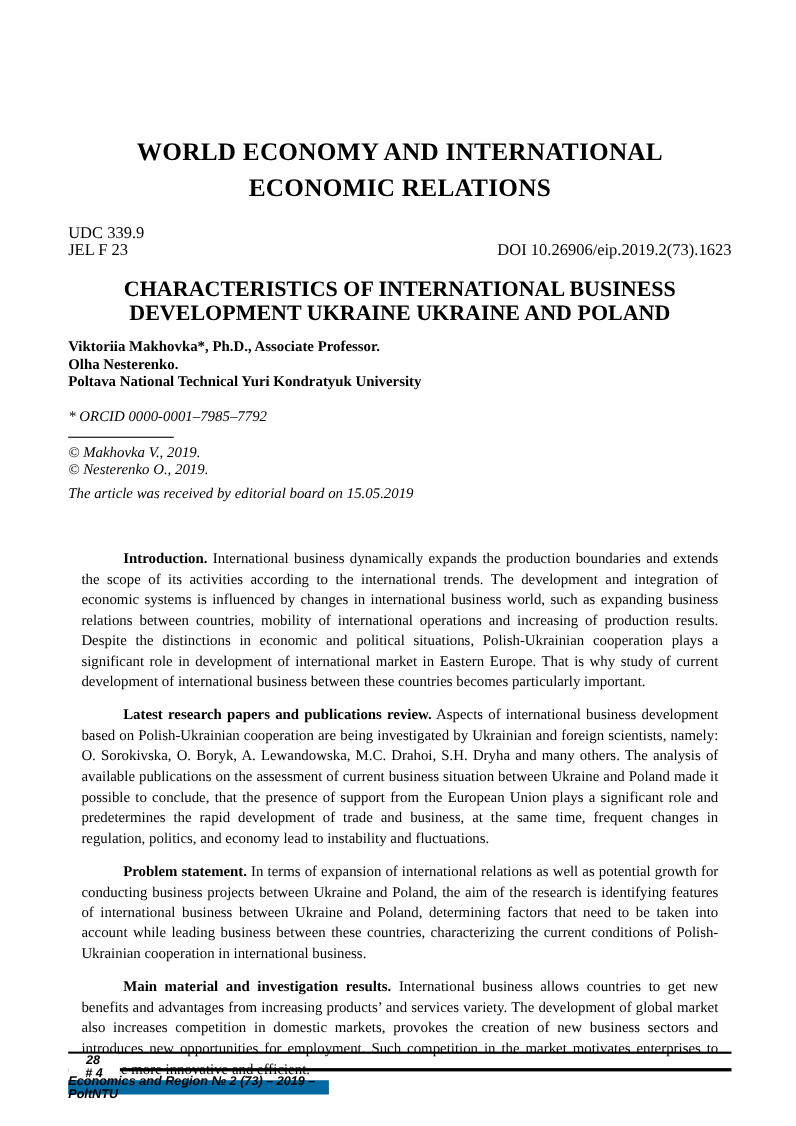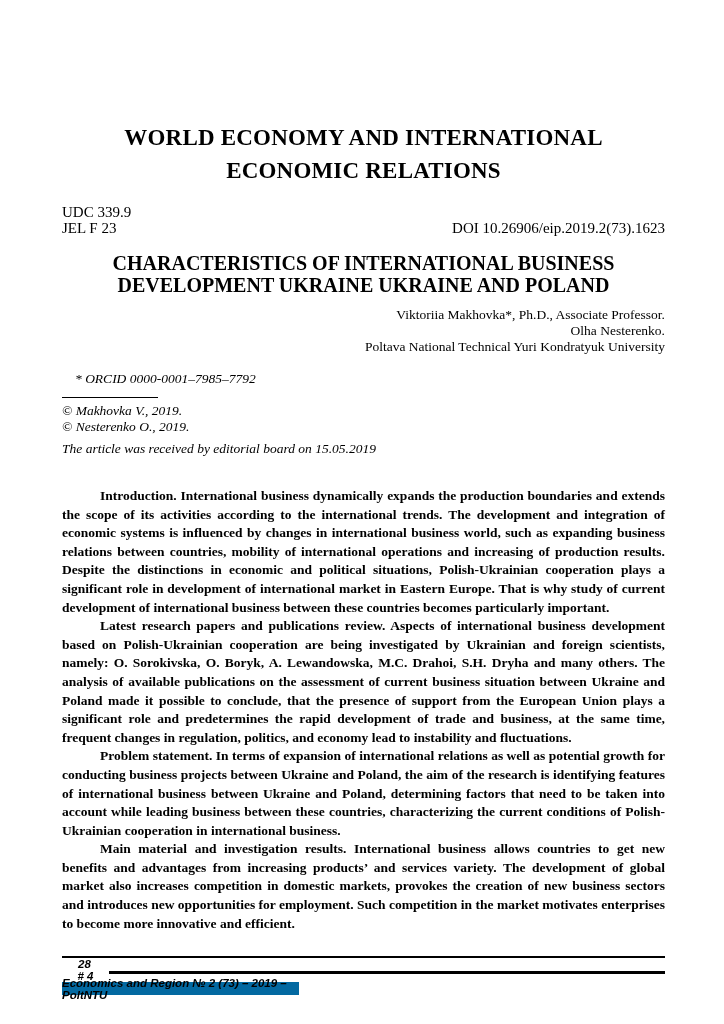--- a/index.html
+++ b/index.html
@@ -47,29 +47,29 @@
     text-align: center;
     font-weight: bold;
     font-size: 20px;
     line-height: 22px;
   }
   .authors {
     position: absolute;
     top: 307px;
     left: 62px;
     width: 603px;
-    text-align: right;
-    font-weight: normal;
+    text-align: left;
+    font-weight: bold;
     font-size: 13.5px;
     line-height: 16px;
   }
   .orcid {
     position: absolute;
     top: 371px;
-    left: 75px;
+    left: 62px;
     font-style: italic;
     font-size: 13.5px;
   }
   .copyright-rule {
     position: absolute;
     top: 397px;
     left: 62px;
     width: 96px;
     height: 0;
     border-top: 1.5px solid #000000;
@@ -93,23 +93,22 @@
   .body-text {
     position: absolute;
     top: 487px;
     left: 62px;
     width: 603px;
     font-size: 13.5px;
     line-height: 18.6px;
     text-align: justify;
   }
   .body-text p {
-    margin: 0;
+    margin: 12px;
     text-indent: 38px;
-    font-weight: bold;
   }
   .footer-bar {
     position: absolute;
     top: 956px;
     left: 62px;
     width: 603px;
     height: 13px;
     display: flex;
     align-items: stretch;
     border-top: 2px solid #000000;

